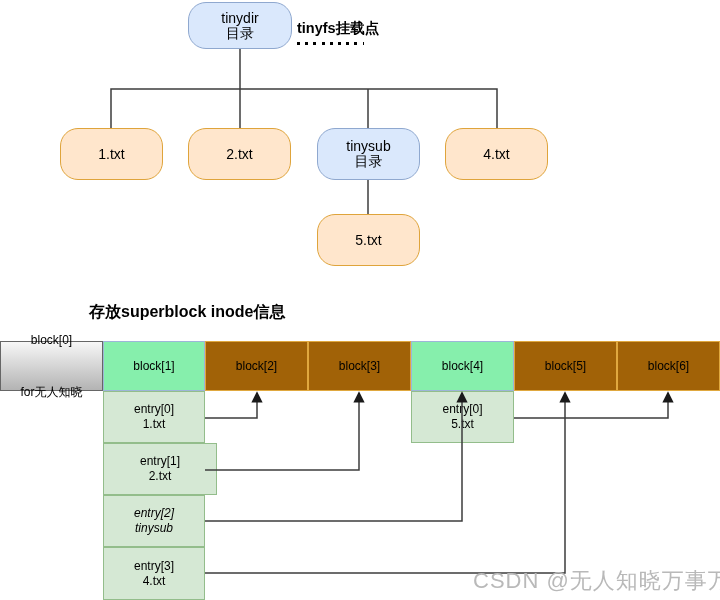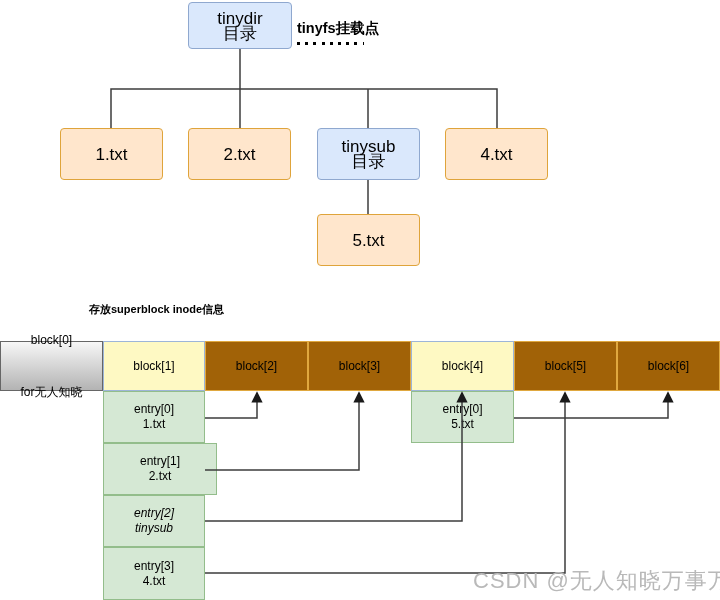--- a/index.html
+++ b/index.html
@@ -2,37 +2,37 @@
 <html><head>
 <meta charset="utf-8">
 <style>
   html,body{margin:0;padding:0;background:#fff;}
   .canvas{
     position:relative;width:720px;height:600px;background:#fff;overflow:hidden;
     font-family:"Liberation Sans","DejaVu Sans",sans-serif;color:#000;
   }
   
   .node{
-    position:absolute;box-sizing:border-box;border-radius:4px;
+    position:absolute;box-sizing:border-box;border-radius:18px;
     display:flex;flex-direction:column;align-items:center;justify-content:center;
-    font-size:17px;line-height:15px;text-align:center;z-index:1;
+    font-size:14px;line-height:15px;text-align:center;z-index:1;
   }
   .node.blue{background:#dae8fc;border:1.7px solid #8fa8cf;}
   .node.orange{background:#ffe6cc;border:1.7px solid #dfa43b;}
   
   .block{
     position:absolute;box-sizing:border-box;
     display:flex;flex-direction:column;align-items:center;justify-content:center;
     font-size:12px;line-height:15px;text-align:center;z-index:1;
   }
   .block.gray{background:linear-gradient(#f7f7f7,#b3b3b3);border:1.5px solid #666666;}
-  .block.blue{background:#fef9c3;border:1.5px solid #9db5d8;}
+  .block.blue{background:#86efac;border:1.5px solid #9db5d8;}
   .block.orange{background:#a16207;border:1.5px solid #e0a83f;}
   .block.green{background:#d5e8d4;border:1.5px solid #93bd8b;text-align:center;}
-  .caption{position:absolute;font-weight:bold;font-size:11px;z-index:1;}
+  .caption{position:absolute;font-weight:bold;font-size:16px;z-index:1;}
   .mount-label{position:absolute;font-weight:bold;font-size:14.5px;z-index:1;}
   .dotted-line{
     position:absolute;height:3px;z-index:1;
     background:repeating-linear-gradient(90deg,#000 0 3px,transparent 3px 8.2px);
   }
   .watermark{
     position:absolute;font-size:22px;color:#b9b9b9;letter-spacing:1px;z-index:3;
     white-space:nowrap;
   }
   svg.wires{position:absolute;left:0;top:0;z-index:2;pointer-events:none;}

